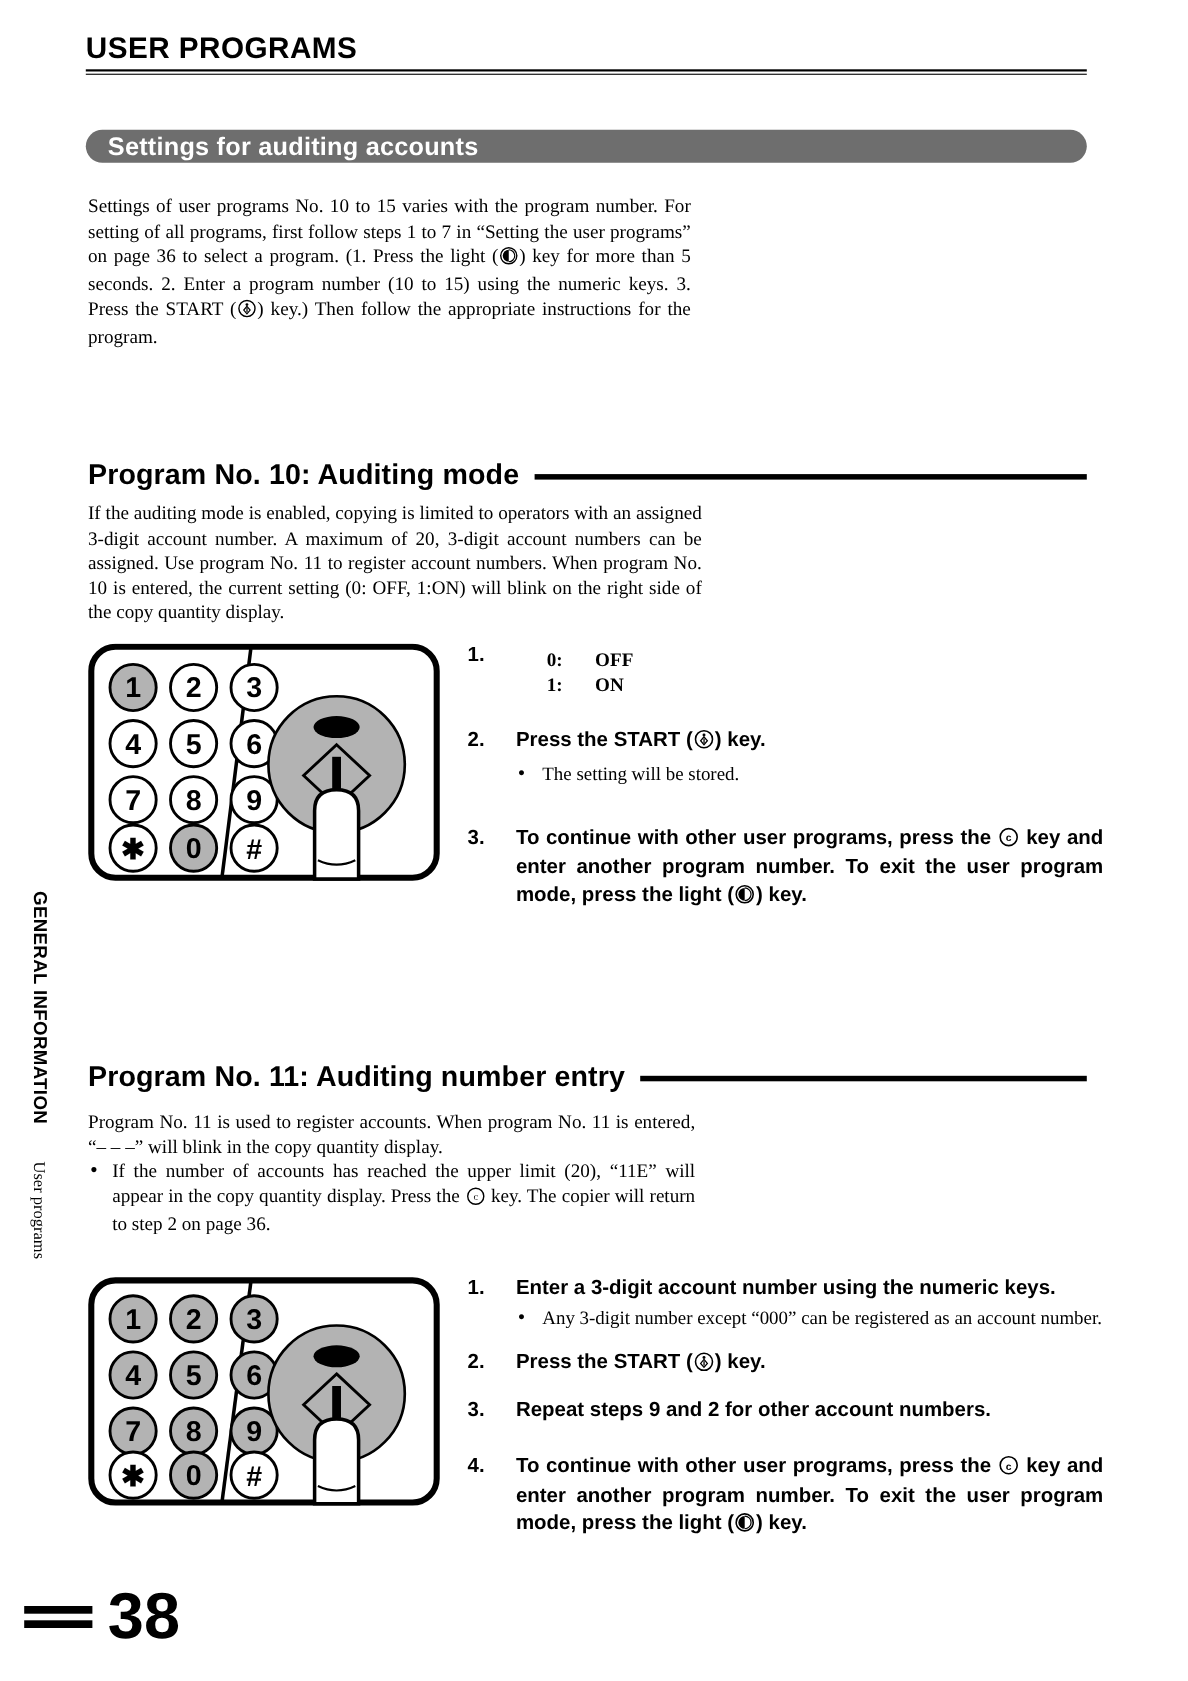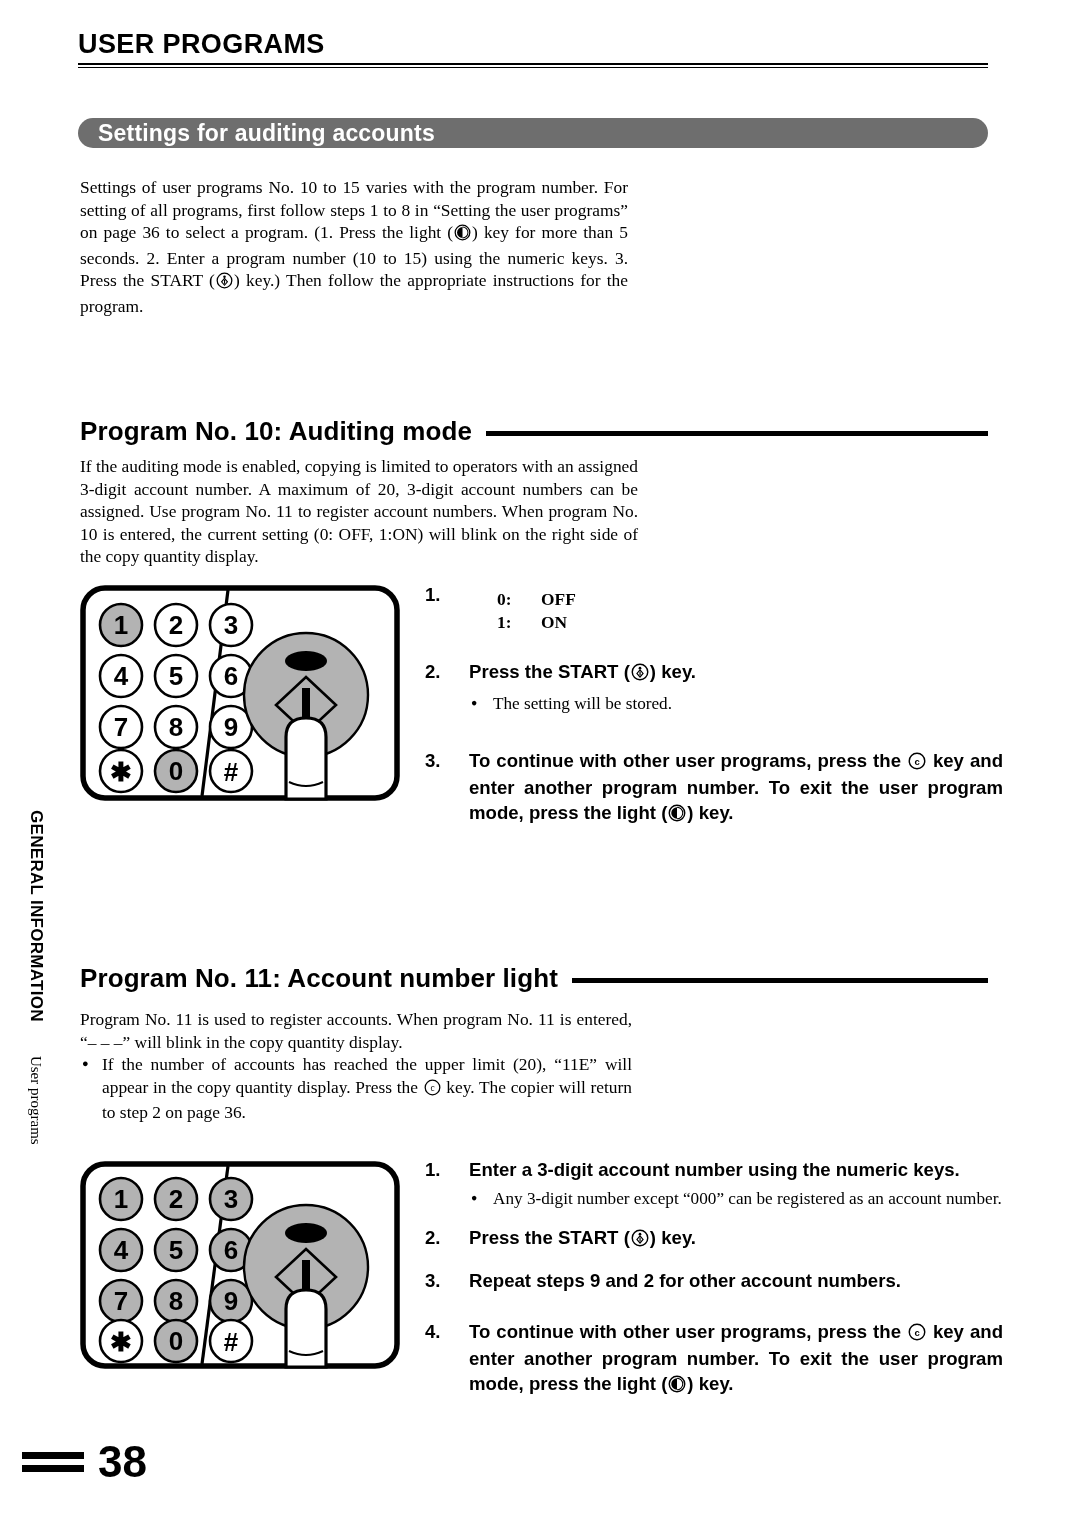--- a/index.html
+++ b/index.html
@@ -239,40 +239,40 @@
     margin-right: 14px;
   }
   .folio .folio-bar {
     height: 7px;
     background: #000;
   }
   .folio .folio-bar + .folio-bar { margin-top: 6px; }
   .folio .folio-num {
     font-family: "Liberation Sans", sans-serif;
     font-weight: bold;
-    font-size: 44px;
+    font-size: 59px;
     line-height: 1;
   }
 </style>
 </head>
 <body>
 
 <div id="page">
 
   <div class="running-head">
     <div class="rh-title">USER PROGRAMS</div>
     <div class="rh-rule"></div>
   </div>
 
   <div class="banner">
     <div class="banner-text">Settings for auditing accounts</div>
   </div>
 
   <div class="para intro">
-    <span>Settings of user programs No. 10 to 15 varies with the program number. For setting of all programs, first follow steps 1 to 8 in “Setting the user programs” on page 36 to select a program. (1. Press the light (</span><span class="keyglyph"><svg width="17" height="17" viewBox="0 0 20 20">
+    <span>Settings of user programs No. 10 to 15 varies with the program number. For setting of all programs, first follow steps 1 to 7 in “Setting the user programs” on page 36 to select a program. (1. Press the light (</span><span class="keyglyph"><svg width="17" height="17" viewBox="0 0 20 20">
           <circle cx="10" cy="10" r="8.6" fill="none" stroke="#000" stroke-width="1.5"></circle>
           <path d="M10 3.6 A6.4 6.4 0 0 0 10 16.4 Z" fill="#000"></path>
           <path d="M10 3.6 A6.4 6.4 0 0 1 10 16.4" fill="none" stroke="#000" stroke-width="1.2"></path>
         </svg></span><span>) key for more than 5 seconds. 2. Enter a program number (10 to 15) using the numeric keys. 3. Press the START (</span><span class="keyglyph"><svg width="17" height="17" viewBox="0 0 20 20">
           <circle cx="10" cy="10" r="8.6" fill="none" stroke="#000" stroke-width="1.5"></circle>
           <circle cx="10" cy="5.7" r="1.5" fill="#000"></circle>
           <path d="M10 7.6 L13.4 11.6 L10 15.6 L6.6 11.6 Z" fill="none" stroke="#000" stroke-width="1.3"></path>
           <rect x="9.4" y="9.3" width="1.3" height="4.6" fill="#000"></rect>
         </svg></span><span>) key.) Then follow the appropriate instructions for the program.</span>
   </div>
@@ -368,21 +368,21 @@
             <text x="10" y="14.4" text-anchor="middle" font-family="Liberation Sans, sans-serif" font-size="10.5">c</text>
           </svg></span><span> key and enter another program number. To exit the user program mode, press the light (</span><span class="keyglyph"><svg width="18" height="18" viewBox="0 0 20 20">
             <circle cx="10" cy="10" r="8.6" fill="none" stroke="#000" stroke-width="1.6"></circle>
             <path d="M10 3.6 A6.4 6.4 0 0 0 10 16.4 Z" fill="#000"></path>
             <path d="M10 3.6 A6.4 6.4 0 0 1 10 16.4" fill="none" stroke="#000" stroke-width="1.2"></path>
           </svg></span><span>) key.</span>
     </div>
   </div>
 
   <div class="section-head" id="sec11-head">
-    <div class="sh-text">Program No. 11: Account number light</div>
+    <div class="sh-text">Program No. 11: Auditing number entry</div>
     <div class="sh-rule"></div>
   </div>
 
   <div class="sec11-para">
     <div class="para">Program No. 11 is used to register accounts. When program No. 11 is entered, “– – –” will blink in the copy quantity display.</div>
     <div class="bullet-para">
       <span>If the number of accounts has reached the upper limit (20), “11E” will appear in the copy quantity display. Press the </span><span class="keyglyph"><svg width="17" height="17" viewBox="0 0 20 20">
             <circle cx="10" cy="10" r="8.6" fill="none" stroke="#000" stroke-width="1.5"></circle>
             <text x="10" y="14.4" text-anchor="middle" font-family="Liberation Serif, serif" font-size="11">c</text>
           </svg></span><span> key. The copier will return to step 2 on page 36.</span>

